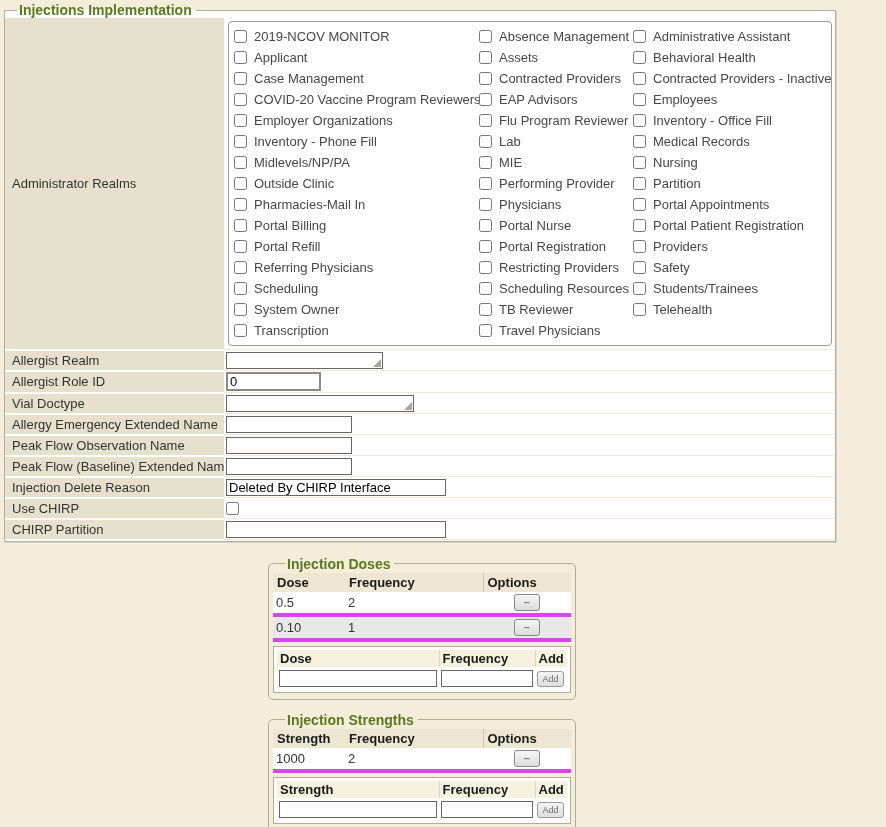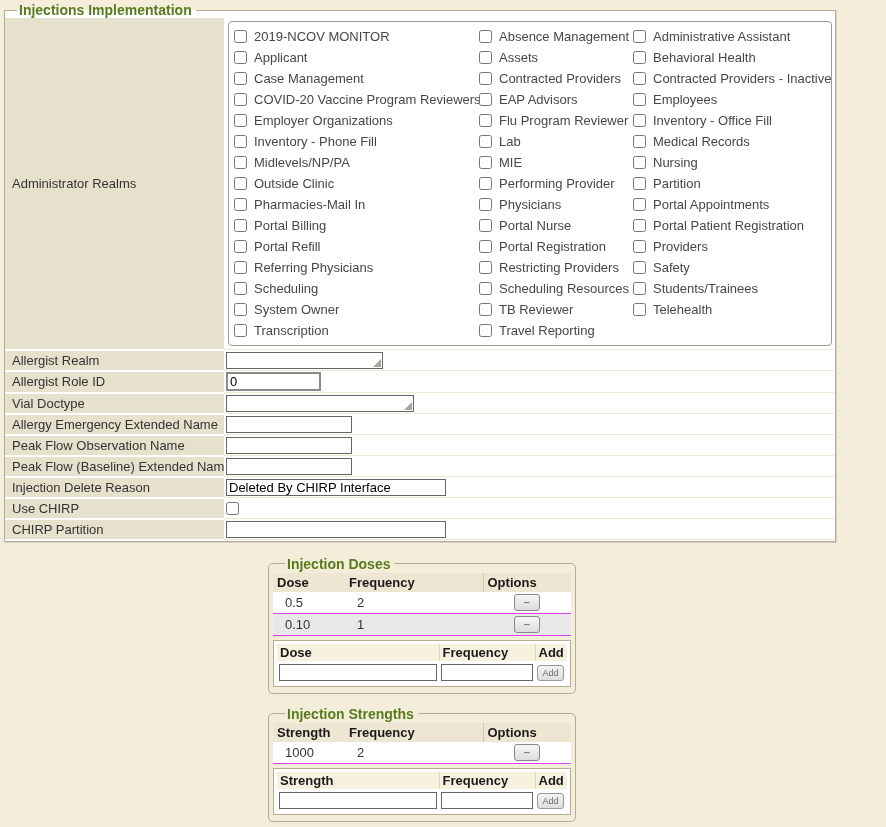--- a/index.html
+++ b/index.html
@@ -80,21 +80,21 @@
     border:1px solid var(--tan-border);border-radius:5px;
     padding:1px 4px 6px 4px;background:var(--page-bg);
   }
   fieldset.sub-fs.strengths{margin-top:12px;}
   table.sub-table{width:100%;border-collapse:collapse;}
   table.sub-table th{
     background:var(--panel-header-bg);text-align:left;font-weight:bold;color:#1a1a1a;
     padding:2px 4px;height:18px;font-size:13px;
   }
   table.sub-table th.opt-h{text-align:left;border-left:1px solid #cdc8b6;}
-  table.sub-table td{background:#fff;padding:2px 12px;height:18px;border-bottom:1px solid #d946ef;}
+  table.sub-table td{background:#fff;padding:2px 3px;height:18px;border-bottom:4px solid #d946ef;}
   table.sub-table tbody tr:nth-of-type(even) td{background:var(--stripe-gray);}
   table.sub-table td.opt{text-align:center;}
   col.c-dose{width:72px;} col.c-freq{width:138px;} col.c-opt{width:auto;}
   .minus-btn{
     width:26px;height:17px;padding:0;
     border:1px solid #888;border-radius:3px;
     background:linear-gradient(#f6f6f6,#dcdcdc);
     color:#7a7a7a;font-size:11px;font-weight:bold;line-height:12px;cursor:pointer;
   }
   .addbox{
@@ -270,21 +270,21 @@
                 <span>Scheduling Resources</span>
               </label>
 
               <label class="realm-item">
                 <input type="checkbox" style="">
                 <span>TB Reviewer</span>
               </label>
 
               <label class="realm-item">
                 <input type="checkbox" style="">
-                <span>Travel Reporting</span>
+                <span>Travel Physicians</span>
               </label>
             </div>
           <div class="realm-col c3">
 
               <label class="realm-item">
                 <input type="checkbox" style="">
                 <span>Administrative Assistant</span>
               </label>
 
               <label class="realm-item">

